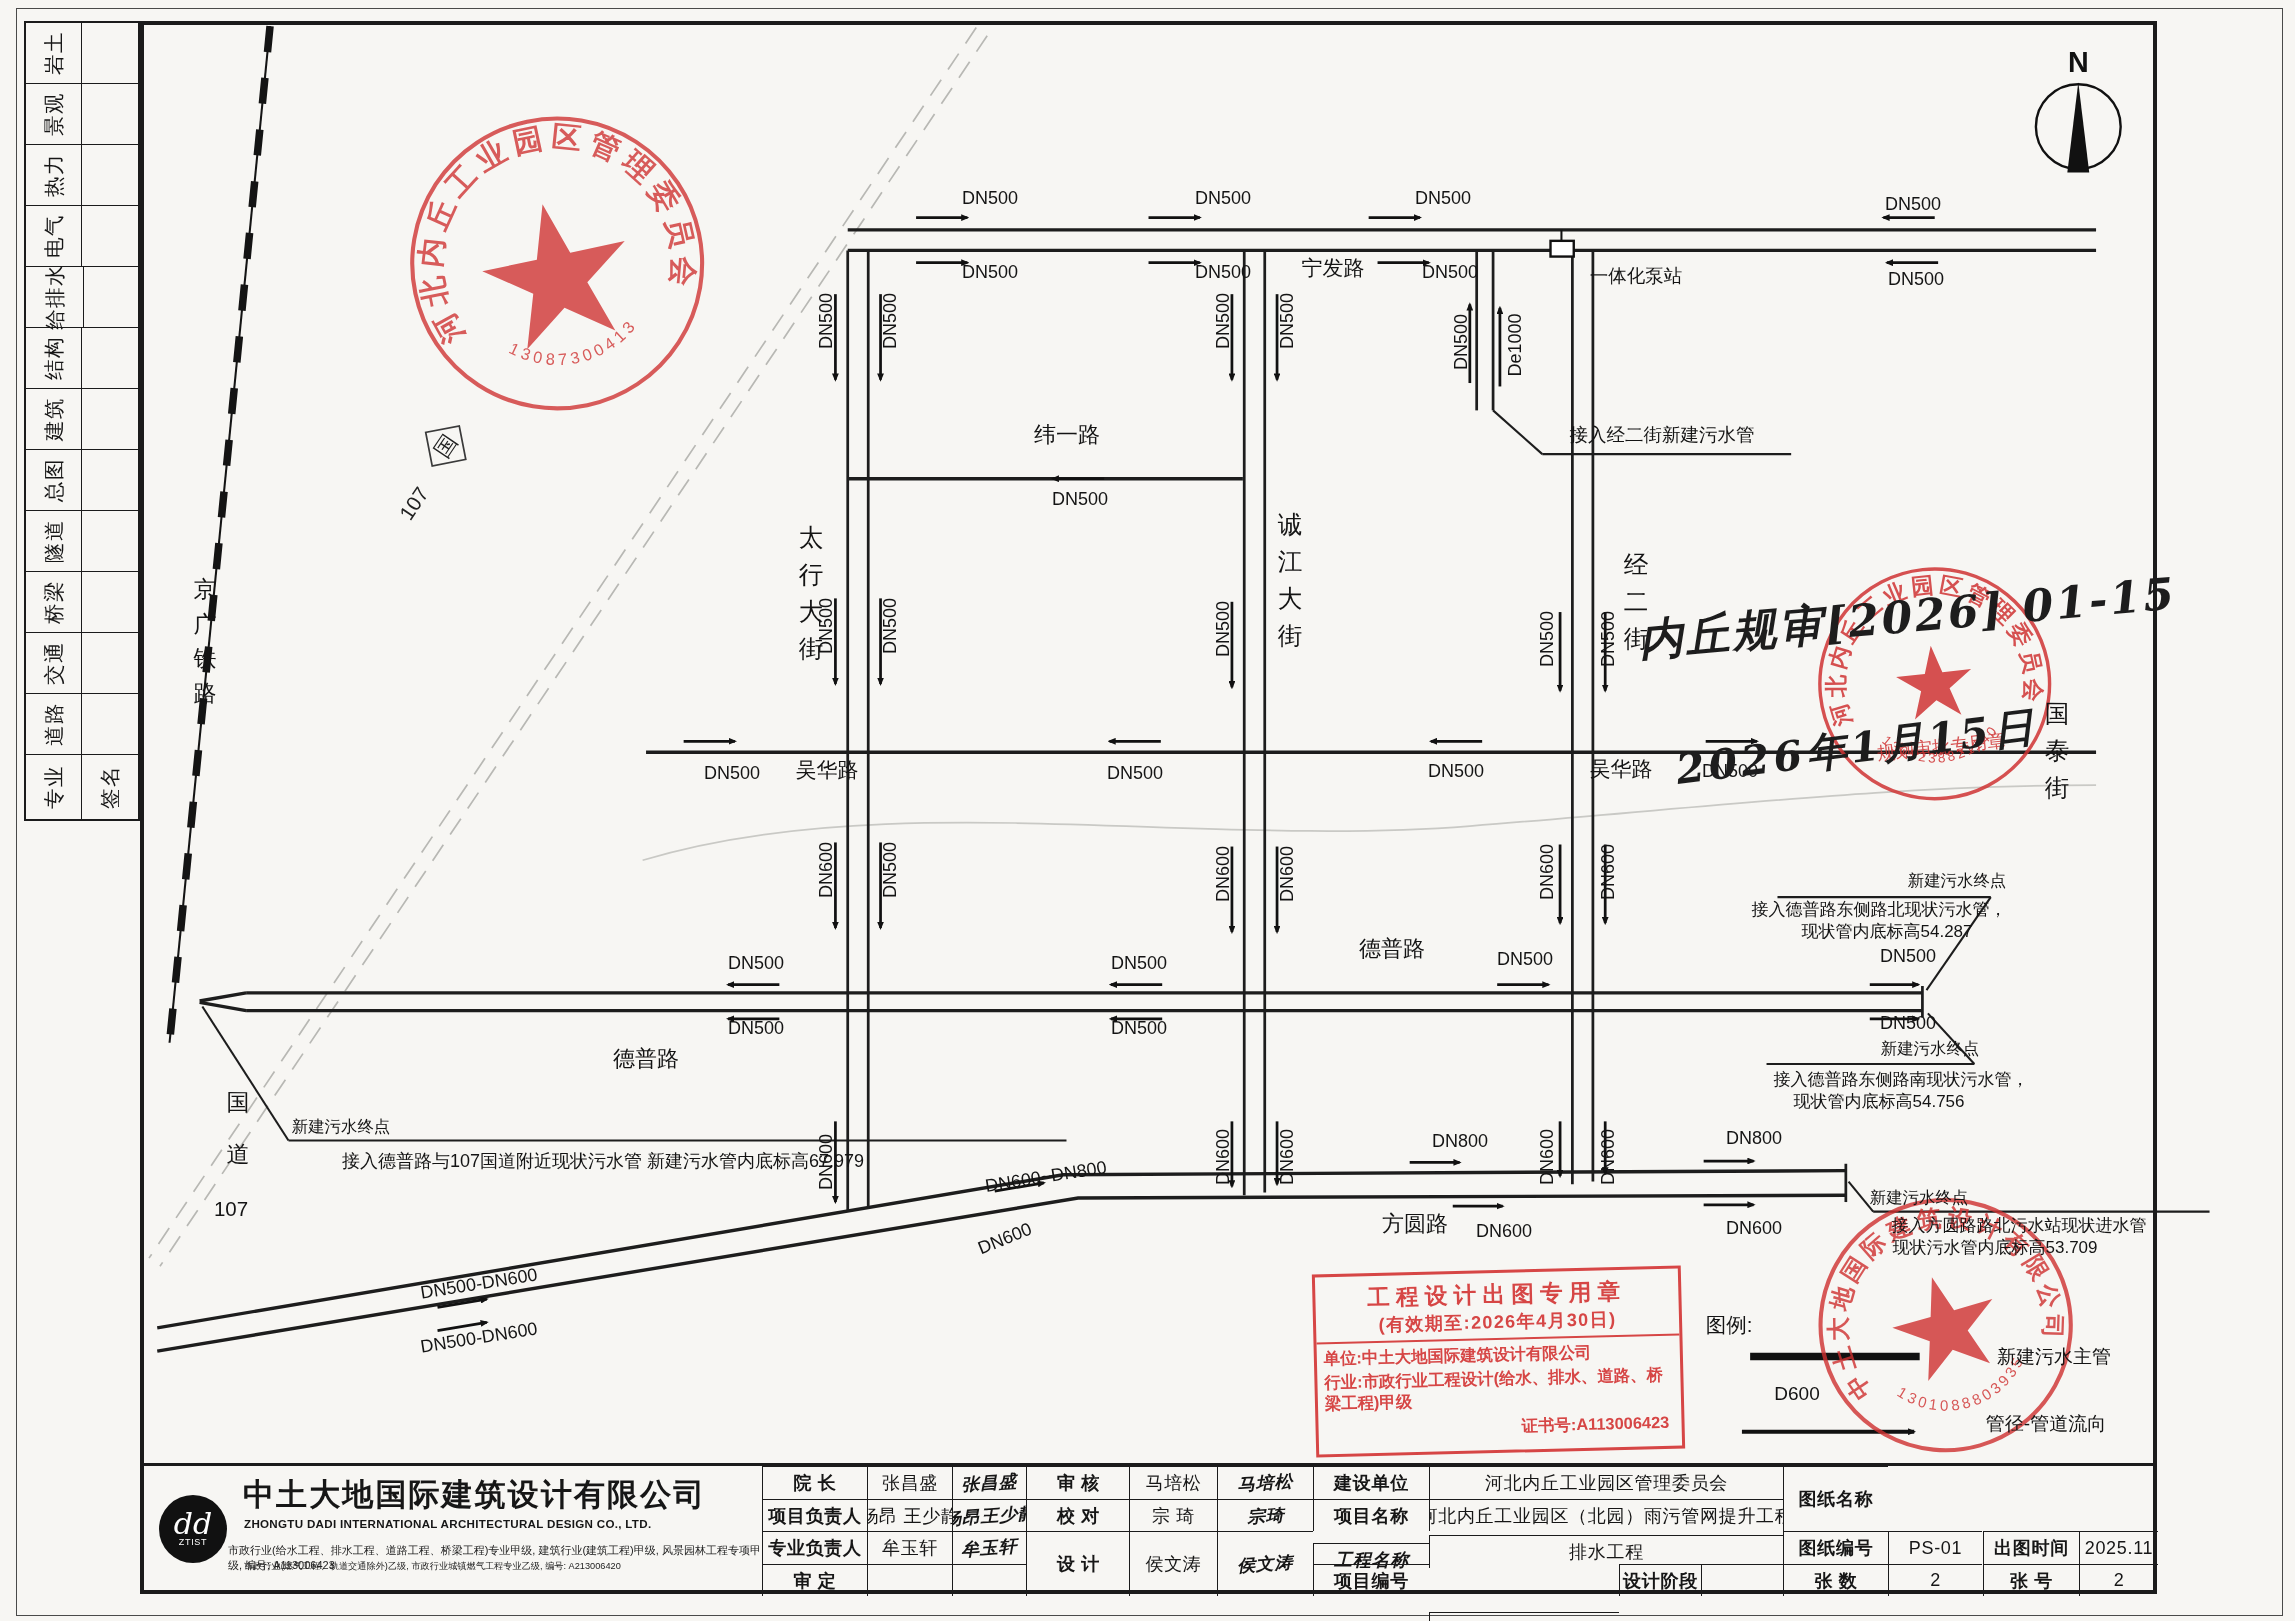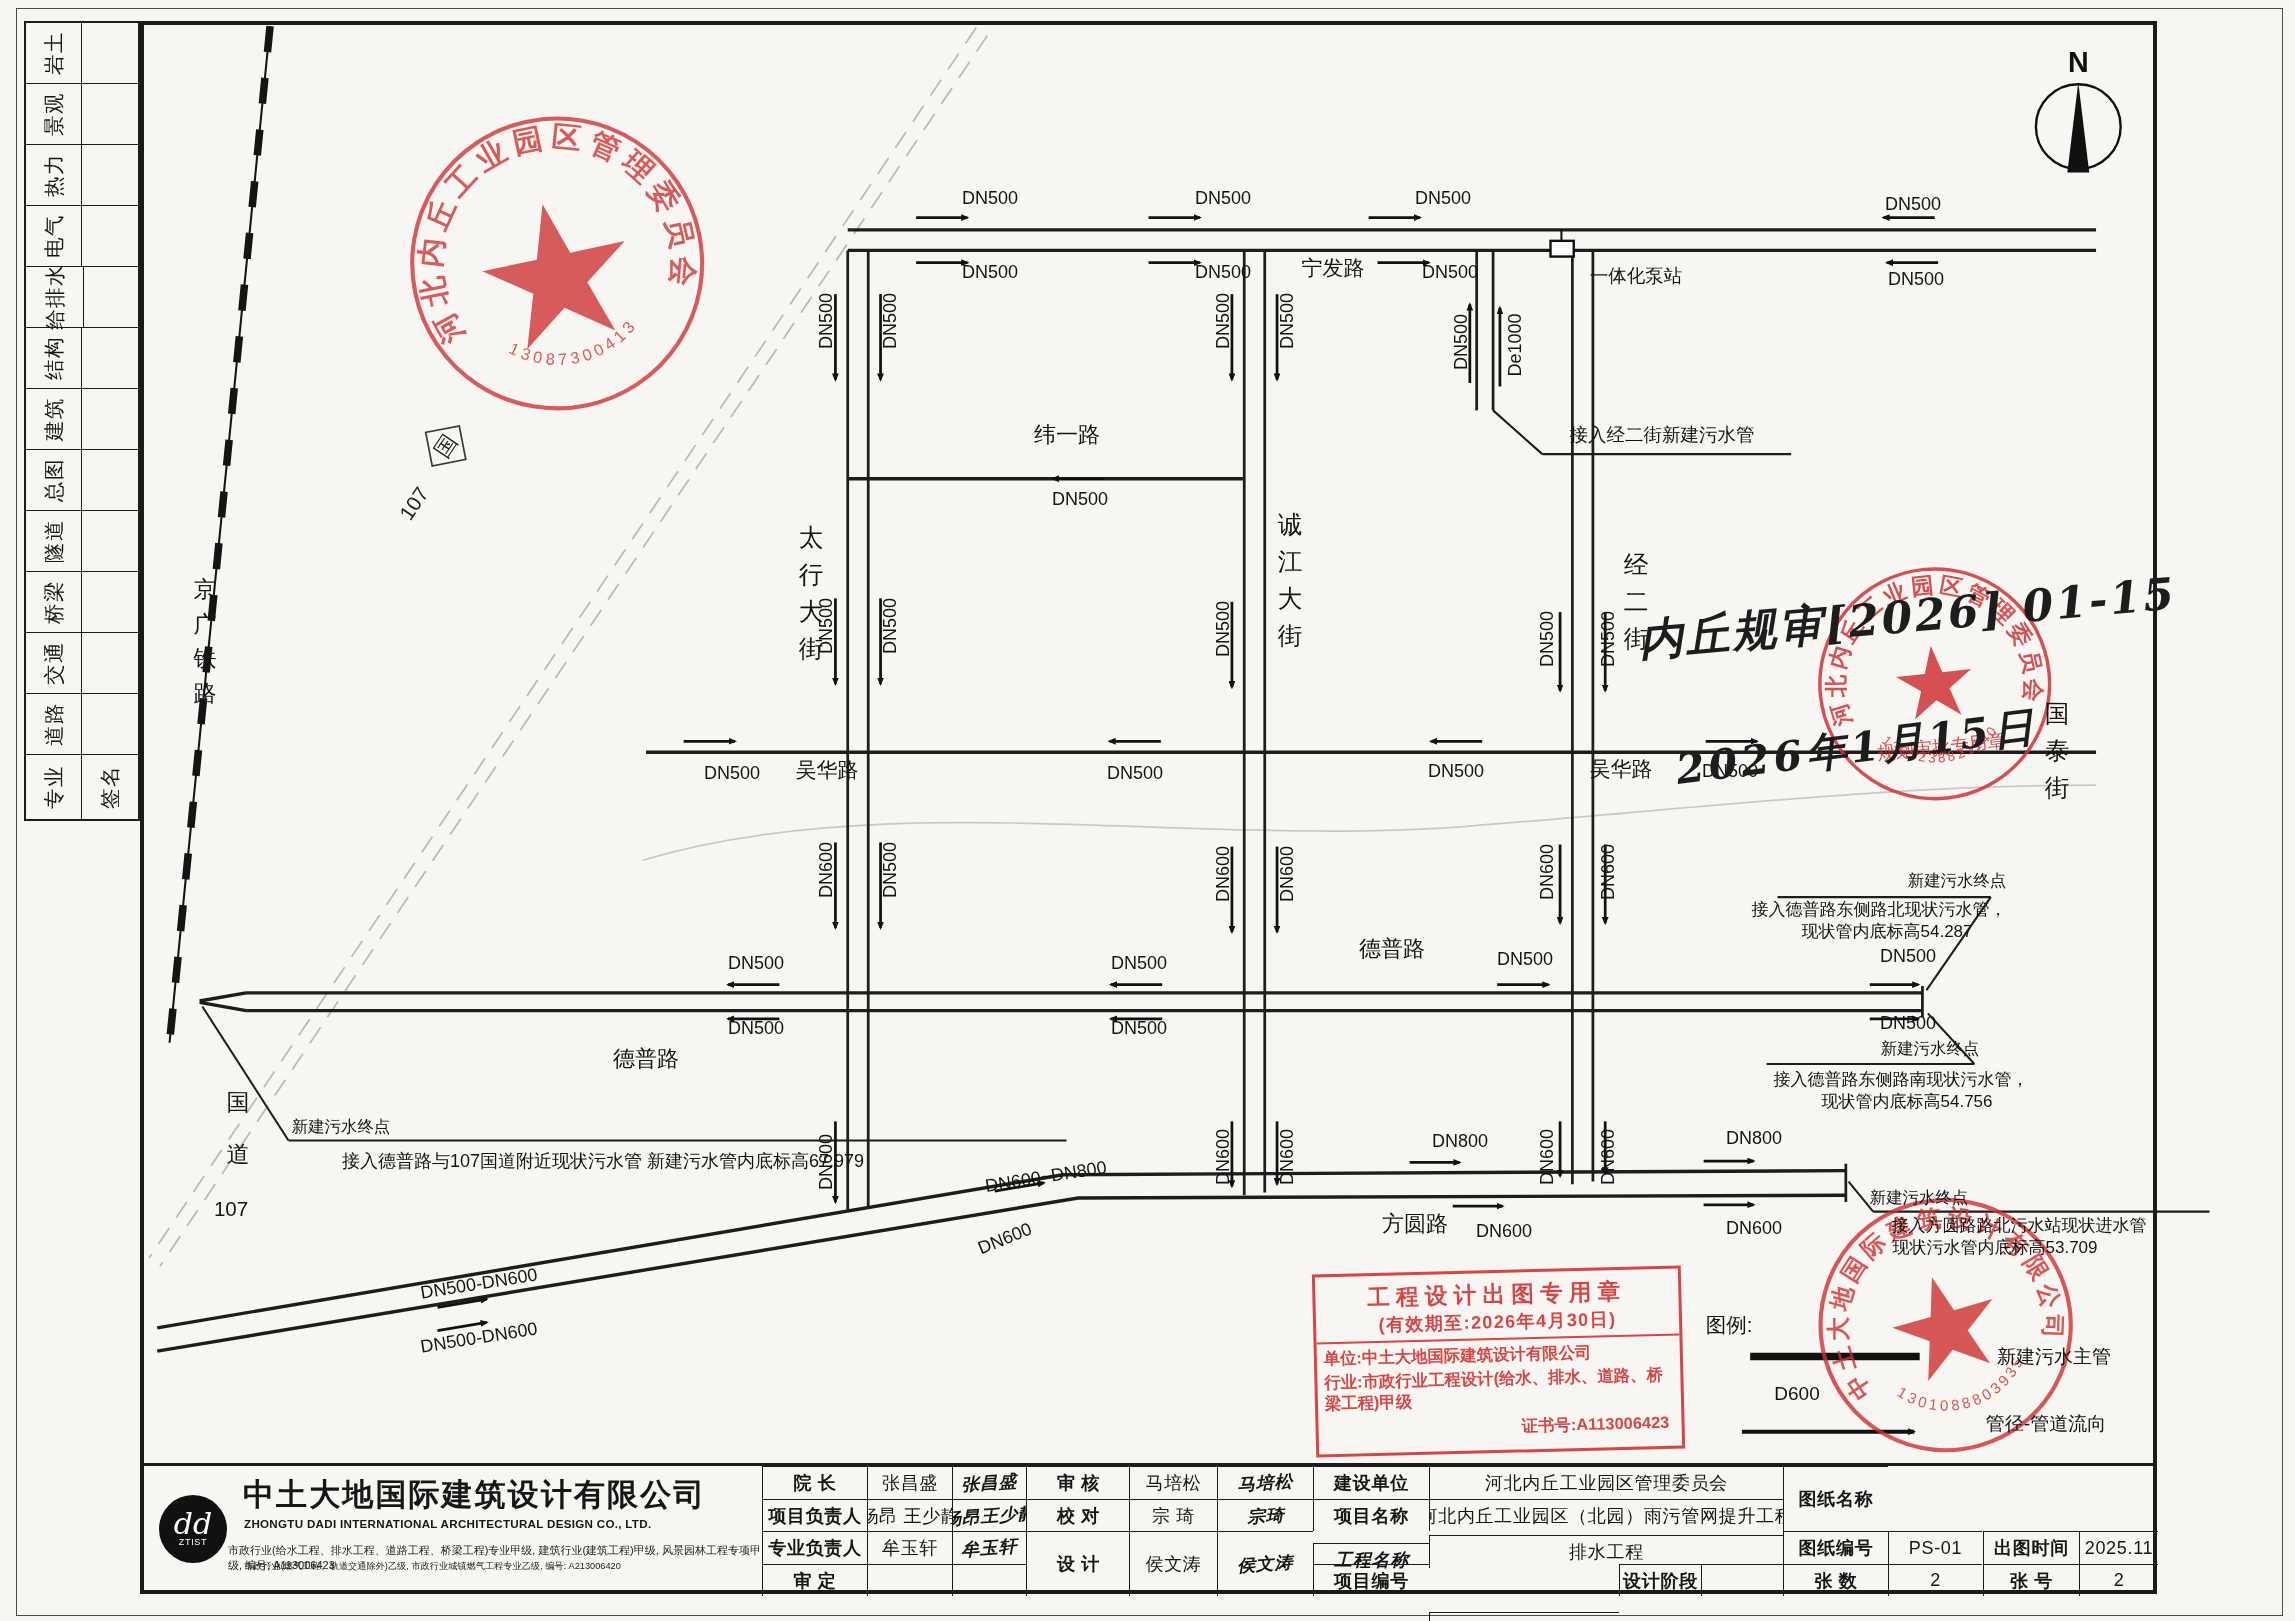--- a/index.html
+++ b/index.html
@@ -370,21 +370,21 @@
     <div class="ml" style="left: 238px; top: 1102px; font-size: 23px; transform: translate(-50%, -50%);">国</div>
     <div class="ml" style="left: 238px; top: 1154px; font-size: 23px; transform: translate(-50%, -50%);">道</div>
     <div class="ml" style="left: 231px; top: 1209px; font-size: 20.5px; transform: translate(-50%, -50%);">107</div>
     <div class="ml" style="left: 1636px; top: 275px; font-size: 18.5px; transform: translate(-50%, -50%);">一体化泵站</div>
     <div class="ml" style="left: 1662px; top: 434px; font-size: 18.5px; transform: translate(-50%, -50%);">接入经二街新建污水管</div>
     <div class="ml" style="left: 1957px; top: 881px; font-size: 16.4px; transform: translate(-50%, -50%);">新建污水终点</div>
     <div class="ml" style="left: 1879px; top: 909px; font-size: 17px; transform: translate(-50%, -50%);">接入德普路东侧路北现状污水管，</div>
     <div class="ml" style="left: 1887px; top: 931px; font-size: 17px; transform: translate(-50%, -50%);">现状管内底标高54.287</div>
     <div class="ml" style="left: 1930px; top: 1049px; font-size: 16.4px; transform: translate(-50%, -50%);">新建污水终点</div>
     <div class="ml" style="left: 1901px; top: 1079px; font-size: 17px; transform: translate(-50%, -50%);">接入德普路东侧路南现状污水管，</div>
-    <div class="ml" style="left: 1879px; top: 1101px; font-size: 17px; transform: translate(-50%, -50%); margin-left: 28px;">现状管内底标高54.756</div>
+    <div class="ml" style="left: 1879px; top: 1101px; font-size: 17px; transform: translate(-50%, -50%);">现状管内底标高54.756</div>
     <div class="ml" style="left: 1919px; top: 1198px; font-size: 16.4px; transform: translate(-50%, -50%);">新建污水终点</div>
     <div class="ml" style="left: 2019px; top: 1225px; font-size: 17px; transform: translate(-50%, -50%);">接入方圆路路北污水站现状进水管</div>
     <div class="ml" style="left: 1995px; top: 1247px; font-size: 17px; transform: translate(-50%, -50%);">现状污水管内底标高53.709</div>
     <div class="ml" style="left: 341px; top: 1127px; font-size: 16.4px; transform: translate(-50%, -50%);">新建污水终点</div>
     <div class="ml" style="left: 603px; top: 1161px; font-size: 18px; transform: translate(-50%, -50%);">接入德普路与107国道附近现状污水管 新建污水管内底标高67.979</div>
     <div class="ml" style="left: 1729px; top: 1325px; font-size: 20.5px; transform: translate(-50%, -50%);">图例:</div>
     <div class="ml" style="left: 2054px; top: 1357px; font-size: 19px; transform: translate(-50%, -50%);">新建污水主管</div>
     <div class="ml" style="left: 1797px; top: 1394px; font-size: 19px; transform: translate(-50%, -50%);">D600</div>
     <div class="ml" style="left: 2046px; top: 1424px; font-size: 19px; transform: translate(-50%, -50%);">管径-管道流向</div>
   </div>

